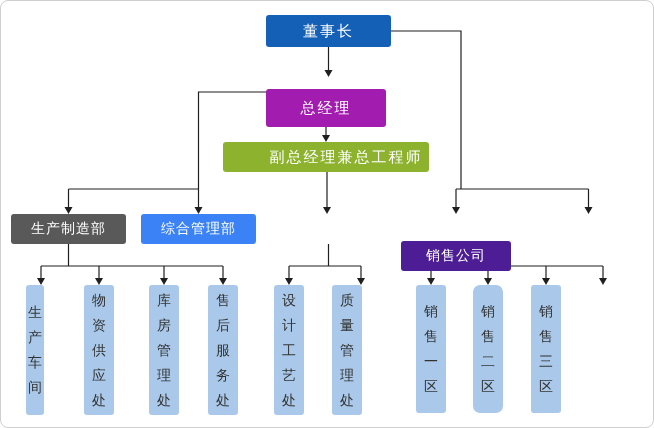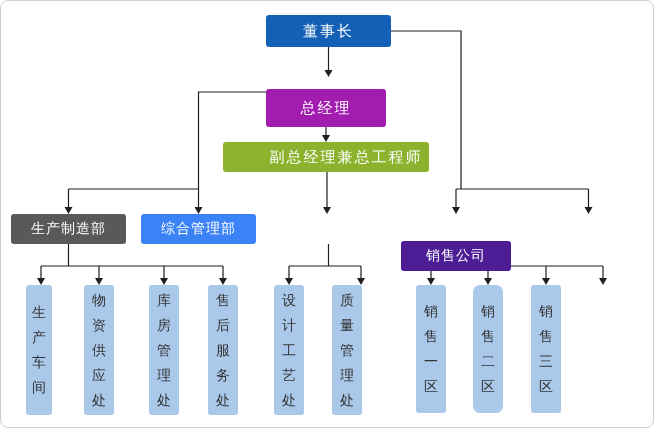--- a/index.html
+++ b/index.html
@@ -109,21 +109,21 @@
   <div class="node dept" style="left: 10px; top: 213px; width: 115px; height: 30px; background: rgb(89, 89, 89); justify-content: center;">
     <span>生产制造部</span>
   </div>
   <div class="node dept" style="left: 140px; top: 213px; width: 115px; height: 30px; background: #3b82f6; justify-content: center;">
     <span>综合管理部</span>
   </div>
   <div class="node dept" style="left: 400px; top: 213px; width: 110px; height: 30px; background: #4c1d95; margin-top: 27px;">
     <span>销售公司</span>
   </div>
 
-  <div class="unit" style="left: 25px; top: 284px; width: 26px; height: 130px; background: rgb(170, 201, 234);">
+  <div class="unit" style="left: 25px; top: 284px; width: 18px; height: 130px; background: rgb(170, 201, 234);">
     <span class="vtext">生产车间</span>
   </div>
   <div class="unit" style="left: 83px; top: 284px; width: 30px; height: 130px; background: rgb(170, 201, 234);">
     <span class="vtext">物资供应处</span>
   </div>
   <div class="unit" style="left: 148px; top: 284px; width: 30px; height: 130px; background: rgb(170, 201, 234);">
     <span class="vtext">库房管理处</span>
   </div>
   <div class="unit" style="left: 207px; top: 284px; width: 30px; height: 130px; background: rgb(170, 201, 234);">
     <span class="vtext">售后服务处</span>

